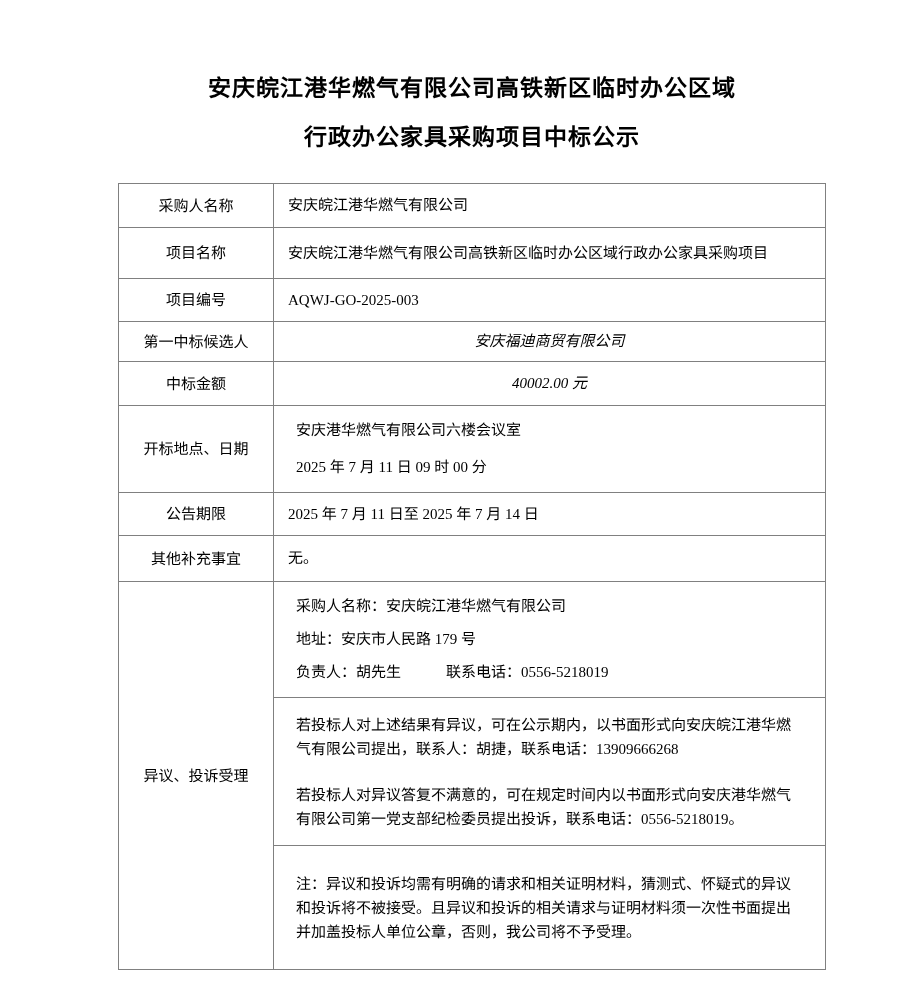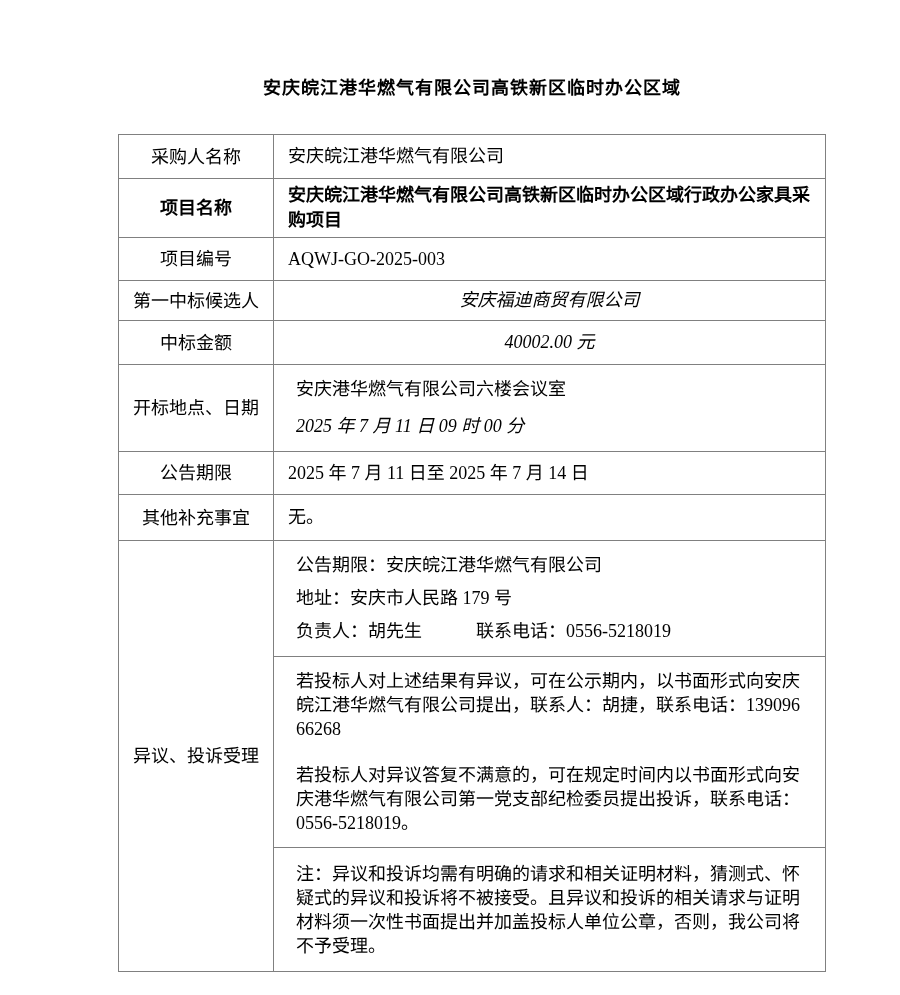--- a/index.html
+++ b/index.html
@@ -16,79 +16,80 @@
     width: 900px;
     height: 995px;
     box-sizing: border-box;
     padding-top: 64px;
   }
   .title-block {
     width: 708px;
     margin-left: 118px;
     text-align: center;
     font-weight: bold;
-    font-size: 18px;
+    font-size: 23px;
     line-height: 49px;
     letter-spacing: 1px;
   }
   table.doc-table {
     border-collapse: collapse;
     table-layout: fixed;
     width: 708px;
     margin-left: 118px;
     margin-top: 21px;
   }
   table.doc-table td {
     border: 1px solid #808080;
-    font-size: 18px;
+    font-size: 15px;
     vertical-align: middle;
     box-sizing: border-box;
     word-break: break-all;
   }
   td.cell-label {
     width: 155px;
     text-align: center;
     padding: 4px 8px;
     line-height: 24px;
   }
   td.cell-value {
     padding: 4px 14px;
     line-height: 25px;
     text-align: left;
   }
   td.cell-value.center {
     text-align: center;
     font-style: italic;
   }
   td.cell-value p { margin: 8px; }
-  .row-opening p + p { margin-top: 12px; font-style: italic; }
+  .row-opening p + p { margin-top: 12px; }
   .sub-contact { height: 90px; vertical-align: middle; }
   .sub-contact p { line-height: 25px; }
   .sub-procedure { height: 148px; vertical-align: middle; }
   .sub-procedure p { line-height: 24px; }
   .sub-procedure p + p { margin-top: 22px; }
   .sub-note { height: 124px; vertical-align: top; padding-top: 8px; }
   .sub-note p { line-height: 24px; }
 </style>
 </head>
 <body>
 
 <div class="page">
 
   <div class="title-block">
     <div>安庆皖江港华燃气有限公司高铁新区临时办公区域</div>
+    <div>行政办公家具采购项目中标公示</div>
   </div>
 
   <table class="doc-table">
     <tbody>
         <tr style="height:44px;">
       <td class="cell-label">采购人名称</td>
       <td class="cell-value">安庆皖江港华燃气有限公司</td>
     </tr>
-    <tr style="height:51px;font-weight:bold;">
+    <tr style="height:51px;">
       <td class="cell-label">项目名称</td>
       <td class="cell-value">安庆皖江港华燃气有限公司高铁新区临时办公区域行政办公家具采购项目</td>
     </tr>
     <tr style="height:43px;border-radius:10px;">
       <td class="cell-label">项目编号</td>
       <td class="cell-value">AQWJ-GO-2025-003</td>
     </tr>
     <tr style="height:40px;">
       <td class="cell-label">第一中标候选人</td>
       <td class="cell-value center">安庆福迪商贸有限公司</td>
@@ -108,21 +109,21 @@
       <td class="cell-label">公告期限</td>
       <td class="cell-value">2025 年 7 月 11 日至 2025 年 7 月 14 日</td>
     </tr>
     <tr style="height:46px;">
       <td class="cell-label">其他补充事宜</td>
       <td class="cell-value">无。</td>
     </tr>
     <tr>
       <td class="cell-label" rowspan="3">异议、投诉受理</td>
       <td class="cell-value sub-contact">
-        <p>公告期限：安庆皖江港华燃气有限公司</p>
+        <p>采购人名称：安庆皖江港华燃气有限公司</p>
         <p>地址：安庆市人民路 179 号</p>
         <p>负责人：胡先生　　　联系电话：0556-5218019</p>
       </td>
     </tr>
     <tr>
       <td class="cell-value sub-procedure">
         <p>若投标人对上述结果有异议，可在公示期内，以书面形式向安庆皖江港华燃气有限公司提出，联系人：胡捷，联系电话：13909666268</p>
         <p>若投标人对异议答复不满意的，可在规定时间内以书面形式向安庆港华燃气有限公司第一党支部纪检委员提出投诉，联系电话：0556-5218019。</p>
       </td>
     </tr>

